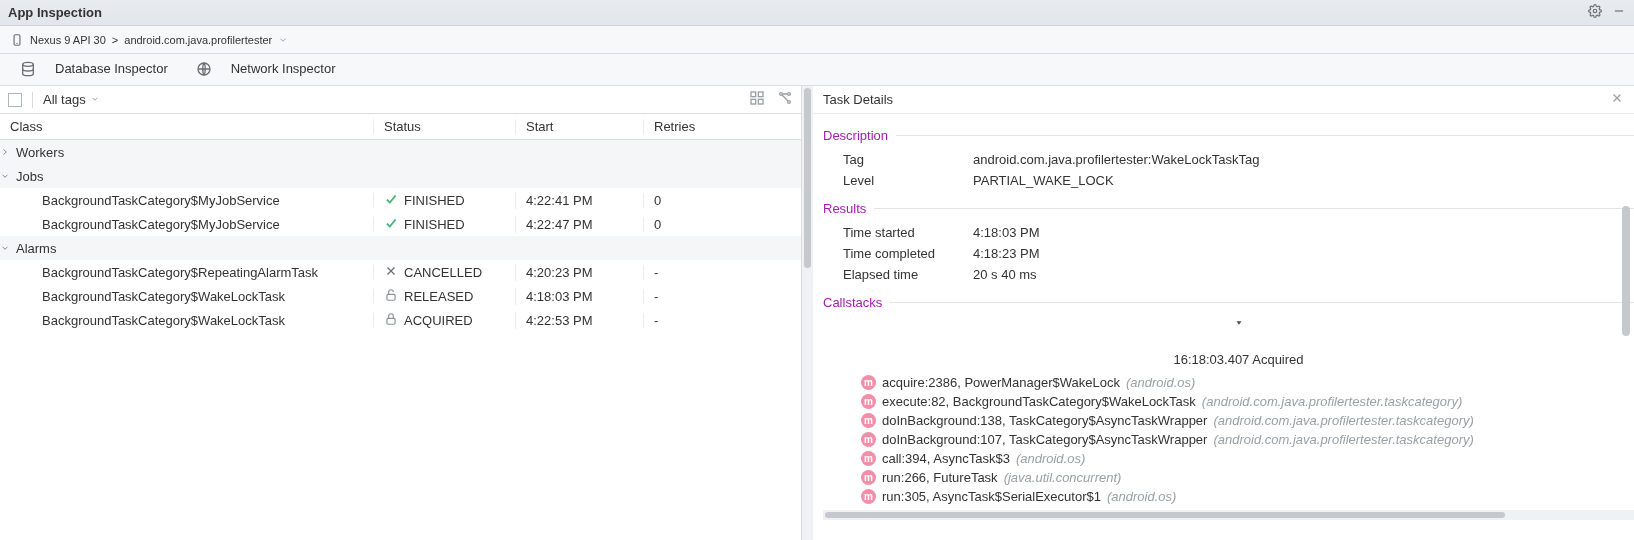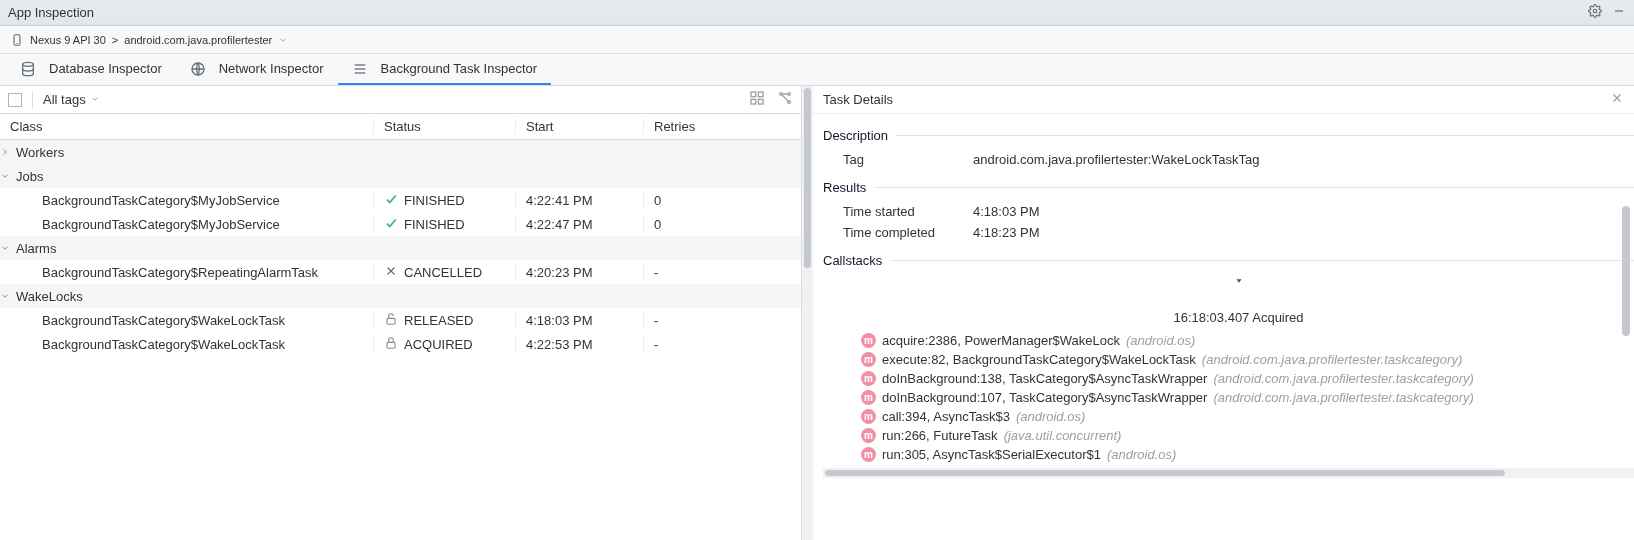--- a/index.html
+++ b/index.html
@@ -12,20 +12,21 @@
     height: 540px;
     overflow: hidden;
   }
   .titlebar {
     height: 26px;
     background: linear-gradient(#e8ebef,#e2e5ea);
     border-bottom: 1px solid #cfd3d8;
     display: flex;
     align-items: center;
     padding: 0 8px;
+    font-weight: bold;
   }
   .titlebar .title { flex: 1; font-size: 13px; color: #333; }
   .titlebar-icons { display: flex; gap: 10px; align-items: center; color: #6a6f75; }
   .titlebar-icons svg { width: 14px; height: 14px; }
   .breadcrumb {
     height: 28px;
     background: #f7f8fa;
     border-bottom: 1px solid #d9dde1;
     display: flex;
     align-items: center;
@@ -40,21 +41,21 @@
     height: 32px;
     background: #f7f8fa;
     border-bottom: 1px solid #d9dde1;
     display: flex;
     align-items: stretch;
     padding: 0 6px;
   }
   .tab {
     display: flex;
     align-items: center;
-    gap: 13px;
+    gap: 19px;
     padding: 0 14px;
     color: #333;
     cursor: pointer;
     border-bottom: 2px solid transparent;
   }
   .tab.active { border-bottom: 2px solid #3b82f6; }
   .tab svg { width: 16px; height: 16px; color: #6a6f75; }
   .content { display: flex; height: calc(540px - 26px - 28px - 32px); }
   .left { flex: 1; display: flex; flex-direction: column; min-width: 0; border-right: 1px solid #d9dde1; }
   .filterbar {
@@ -121,21 +122,21 @@
     padding: 0 10px;
     border-bottom:1px solid #eaecef;
     justify-content: space-between;
   }
   .detail-title .close svg { width:14px; height:14px; color:#9aa0a6; }
   .detail-body { flex:1; overflow-y:auto; padding: 4px 0 0 10px; position:relative; }
   .detail-section-head {
     display:flex;
     align-items:center;
     gap:8px;
-    color:#0f172a;
+    color:#a21caf;
     font-size:13px;
     margin: 10px 0 6px 0;
   }
   .detail-section-head .rule { flex:1; height:1px; background:#e1e4e8; }
   .kv { display:flex; padding: 3px 0 3px 20px; }
   .kv .k { width: 130px; }
   .callstack-head {
     display:flex; align-items:center; gap:24px;
     padding: 2px 0 6px 20px;
     flex-direction: column;
@@ -203,28 +204,20 @@
         <path d="M4 12c0 1.66 3.58 3 8 3s8-1.34 8-3"></path>
       </svg>
     <span>Database Inspector</span>
   </div>
   <div class="tab">
     <svg viewBox="0 0 24 24" fill="none" stroke="currentColor" stroke-width="2">
         <circle cx="12" cy="12" r="9"></circle>
         <path d="M3 12h18M12 3c2.5 3 2.5 15 0 18M12 3c-2.5 3-2.5 15 0 18"></path>
       </svg>
     <span>Network Inspector</span>
-  </div>
-  <div class="tab active">
-    <svg viewBox="0 0 24 24" fill="none" stroke="currentColor" stroke-width="2">
-        <line x1="4" y1="6" x2="20" y2="6"></line>
-        <line x1="4" y1="12" x2="20" y2="12"></line>
-        <line x1="4" y1="18" x2="20" y2="18"></line>
-      </svg>
-    <span>Background Task Inspector</span>
   </div>
 </div>
 
 <div class="content">
 
   <div class="left">
     <div class="filterbar">
       <div class="stop-icon"></div>
       <div class="sep"></div>
       <div class="dropdown">
@@ -312,26 +305,20 @@
           <span class="ico-x"><svg viewBox="0 0 24 24" fill="none" stroke="currentColor" stroke-width="2">
                 <line x1="6" y1="6" x2="18" y2="18"></line>
                 <line x1="6" y1="18" x2="18" y2="6"></line>
               </svg></span>
           <span>CANCELLED</span>
         </div>
         <div class="col start">4:20:23 PM</div>
         <div class="col retriesMN">-</div>
       </div>
 
-      <div class="section">
-        <svg viewBox="0 0 24 24" fill="none" stroke="currentColor" stroke-width="2">
-            <polyline points="6 9 12 15 18 9"></polyline>
-          </svg>
-        <span>WakeLocks</span>
-      </div>
       <div class="row">
         <div class="col class">BackgroundTaskCategory$WakeLockTask</div>
         <div class="col status status-cell">
           <span class="ico-lock-open"><svg viewBox="0 0 24 24" fill="none" stroke="currentColor" stroke-width="2">
                 <rect x="5" y="11" width="14" height="10" rx="2"></rect>
                 <path d="M8 11V7a4 4 0 0 1 8 0"></path>
               </svg></span>
           <span>RELEASED</span>
         </div>
         <div class="col start">4:18:03 PM</div>
@@ -369,32 +356,40 @@
     <div class="detail-body">
 
       <div class="detail-section-head">
         <span>Description</span>
           <div class="rule"></div>
       </div>
       <div class="kv">
         <span class="k">Tag</span>
         <span class="v">android.com.java.profilertester:WakeLockTaskTag</span>
       </div>
+      <div class="kv">
+        <span class="k">Level</span>
+        <span class="v">PARTIAL_WAKE_LOCK</span>
+      </div>
 
       <div class="detail-section-head">
         <span>Results</span>
           <div class="rule"></div>
       </div>
       <div class="kv">
         <span class="k">Time started</span>
         <span class="v">4:18:03 PM</span>
       </div>
       <div class="kv">
         <span class="k">Time completed</span>
         <span class="v">4:18:23 PM</span>
+      </div>
+      <div class="kv">
+        <span class="k">Elapsed time</span>
+        <span class="v">20 s 40 ms</span>
       </div>
 
       <div class="detail-section-head">
         <span>Callstacks</span>
           <div class="rule"></div>
       </div>
       <div class="callstack-head">
         <svg viewBox="0 0 24 24" fill="currentColor">
             <polygon points="6,8 18,8 12,16"></polygon>
           </svg>

